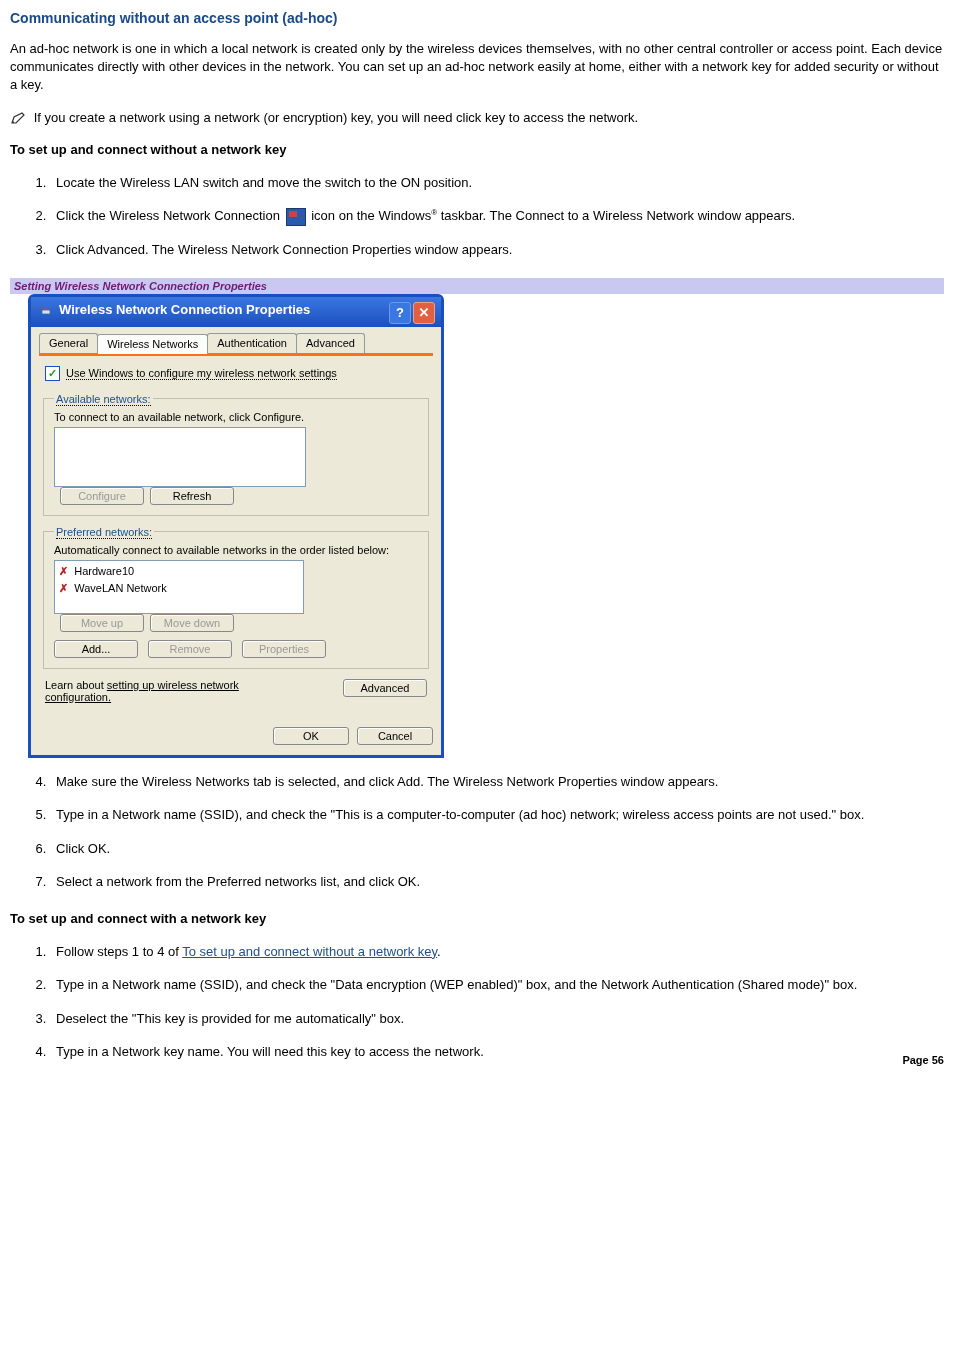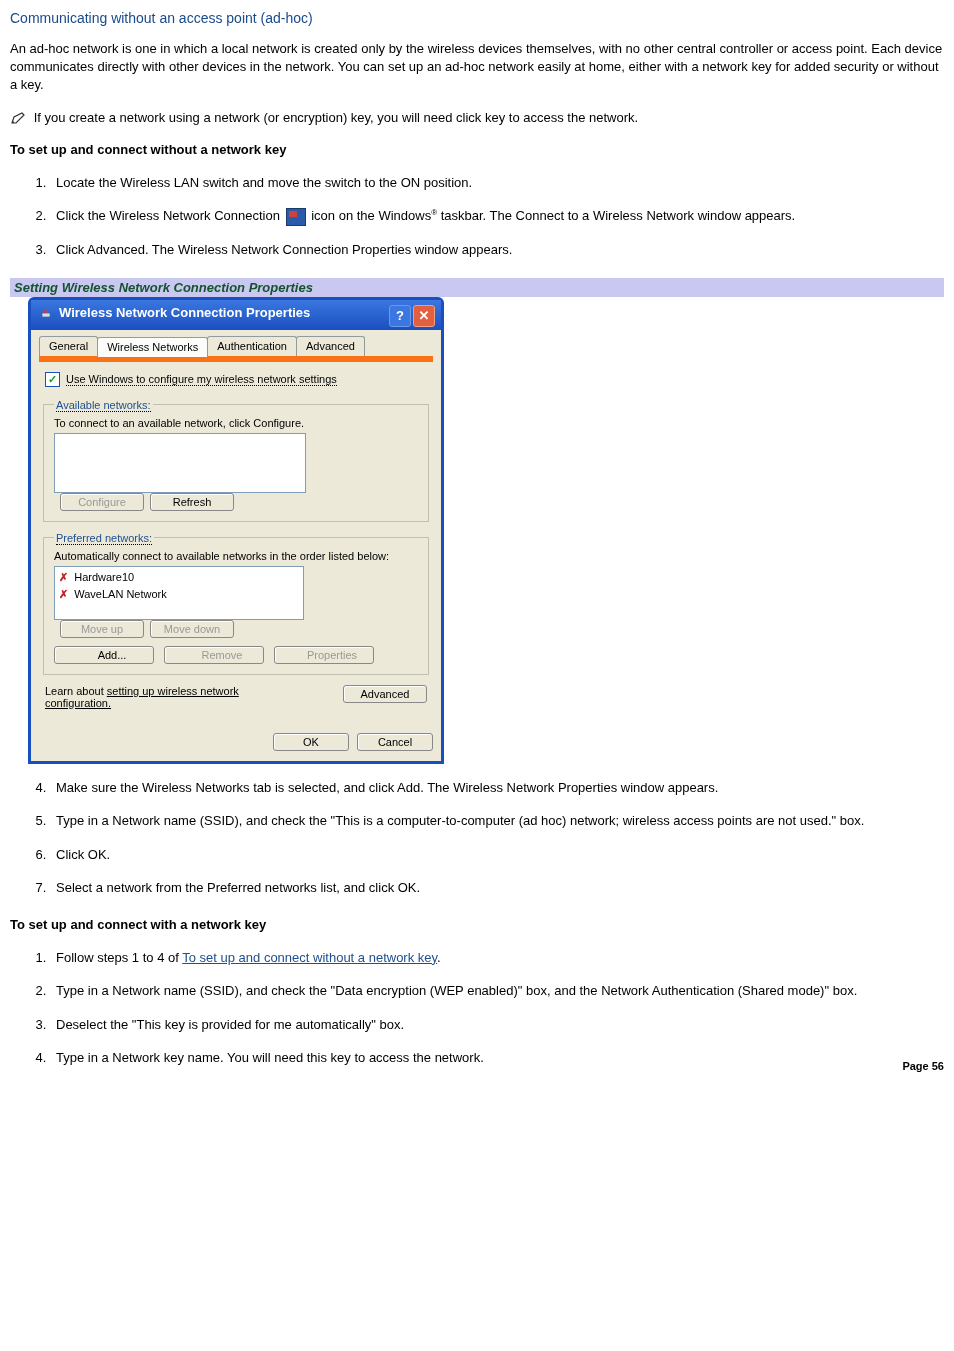--- a/index.html
+++ b/index.html
@@ -7,21 +7,21 @@
     font-size: 13px;
     color: #000;
     margin: 0;
     padding: 10px;
     width: 934px;
     background: #fff;
   }
   h3.section-title {
     color: #1a4a8a;
     font-size: 14px;
-    font-weight: normal;
+    font-weight: bold;
     margin: 0 0 14px 0;
   }
   p { margin: 0 0 14px 0; line-height: 1.4; }
   .note-icon {
     display: inline-block;
     width: 18px;
     height: 14px;
     vertical-align: middle;
     margin-right: 2px;
   }
@@ -40,24 +40,24 @@
   }
   .taskbar-icon::after {
     content: "";
     position: absolute;
     top: 2px; left: 2px;
     width: 8px; height: 6px;
     background: #d04040;
   }
   .caption-bar {
     background: #c8c8f0;
-    color: #14532d;
+    color: #701a75;
     font-weight: bold;
     font-style: italic;
-    font-size: 13px;
+    font-size: 11px;
     padding: 2px 4px;
     margin: 6px 0 0 0;
   }
 
   
   .dialog-wrap { margin: 0 0 14px 18px; }
   .dialog {
     width: 410px;
     border: 3px solid #1a4fbf;
     border-radius: 6px 6px 0 0;
@@ -88,21 +88,21 @@
     display: flex;
     align-items: center;
     justify-content: center;
     font-weight: bold;
     font-size: 13px;
   }
   .tb-help { background: #3b77e0; border:1px solid #6a9ae8; color:#fff; }
   .tb-close { background: #e06040; border:1px solid #f0a080; color:#fff; }
 
   .dialog-body { padding: 6px 8px 10px 8px; }
-  .tabs { display: flex; border-bottom: 6px solid #f97316; margin-bottom: 10px; }
+  .tabs { display: flex; border-bottom: 3px solid #f97316; margin-bottom: 10px; }
   .tab {
     padding: 3px 9px;
     border: 1px solid #919b9c;
     border-bottom: none;
     background: #ece9d8;
     margin-right: -1px;
     border-radius: 3px 3px 0 0;
     font-size: 11px;
   }
   .tab.active {
@@ -152,21 +152,21 @@
   .pref-list {
     background:#fff; border:1px solid #7f9db9;
     width:250px; height:54px;
     display:inline-block; vertical-align:top;
     padding:2px 4px;
     box-sizing:border-box;
   }
   .pref-item { display:flex; align-items:center; gap:6px; padding:2px 0; }
   .net-icon { color:#c02020; font-size:11px; font-weight:bold; }
   .row-btns { display:flex; gap:10px; margin-top:8px; }
-  .row-btns .btn { width:82px;padding-left:16px; }
+  .row-btns .btn { width:82px; }
   .learn-row { display:flex; justify-content:space-between; align-items:flex-start; margin:8px 6px 4px 6px; }
   .learn-text { width:260px; }
   .link { text-decoration:underline; color:#000; }
   .dialog-footer {
     display:flex; justify-content:flex-end; gap:8px;
     padding: 10px 8px 10px 0;
   }
   .dialog-footer .btn { width:74px; }
 
   a.doc-link { color:#205090; text-decoration:underline; }

